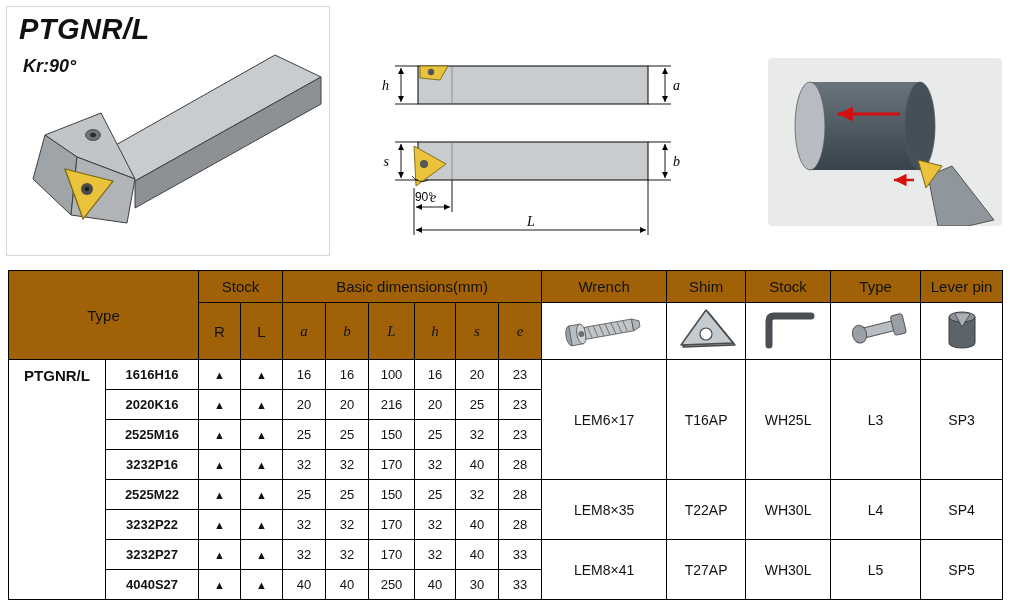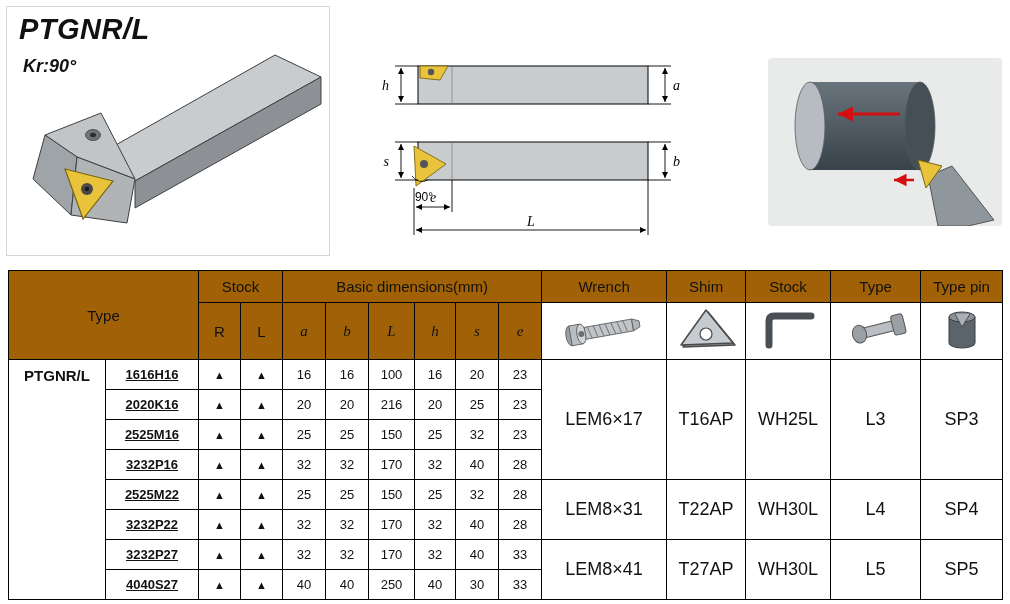--- a/index.html
+++ b/index.html
@@ -27,24 +27,24 @@
   table.spec { border-collapse: collapse; table-layout: fixed; width: 994px;
     margin: 2px 8px 0 8px; border: 1px solid #000; }
   .spec th, .spec td { border: 1px solid #000; text-align: center; vertical-align: middle;
     font-size: 13px; font-weight: normal; overflow: hidden; }
   .spec .hdr { background: #a16207; font-size: 15px; }
   .spec .sub-dim { font-style: italic; font-family: "Liberation Serif", serif; font-size: 15px; }
   .spec tr.r1 { height: 32px; }
   .spec tr.r2 { height: 57px; }
   .spec tr.data { height: 30px; }
   .spec td.type-cell { vertical-align: top; padding-top: 7px; font-weight: bold; font-size: 15px; }
-  .spec td.model { font-weight: bold; text-decoration: underline; }
+  .spec td.model { font-weight: bold; }
   .spec td.tri { font-size: 11px; }
   .spec td.icon-cell { background: #fff; }
-  .spec td.acc { font-size: 18px; }
+  .spec td.acc { font-size: 14px; }
   text.dim { font-style: italic; font-size: 14px; font-family: "Liberation Serif", serif; }
   text.plain { font-size: 12px; font-family: "Liberation Sans", sans-serif; }
 </style>
 </head>
 <body>
 
 <div class="top">
 
   <div class="tool-panel">
     <svg class="tool-svg" width="322" height="248" viewBox="0 0 322 248">
@@ -159,21 +159,21 @@
 
   <tbody>
       <tr class="r1">
     <th class="hdr" colspan="2" rowspan="2">Type</th>
     <th class="hdr" colspan="2">Stock</th>
     <th class="hdr" colspan="6">Basic dimensions(mm)</th>
     <th class="hdr">Wrench</th>
     <th class="hdr">Shim</th>
     <th class="hdr">Stock</th>
     <th class="hdr">Type</th>
-    <th class="hdr">Type pin</th>
+    <th class="hdr">Lever pin</th>
   </tr>
 
   <tr class="r2">
     <th class="hdr">R</th>
     <th class="hdr">L</th>
     <th class="hdr sub-dim">a</th>
     <th class="hdr sub-dim">b</th>
     <th class="hdr sub-dim">L</th>
     <th class="hdr sub-dim">h</th>
     <th class="hdr sub-dim">s</th>
@@ -278,21 +278,21 @@
   <tr class="data">
     <td class="model">2525M22</td>
     <td class="tri">▲</td>
     <td class="tri">▲</td>
     <td>25</td>
     <td>25</td>
     <td>150</td>
     <td>25</td>
     <td>32</td>
     <td>28</td>
-    <td class="acc" rowspan="2">LEM8×31</td>
+    <td class="acc" rowspan="2">LEM8×35</td>
     <td class="acc" rowspan="2">T22AP</td>
     <td class="acc" rowspan="2">WH30L</td>
     <td class="acc" rowspan="2">L4</td>
     <td class="acc" rowspan="2">SP4</td>
   </tr>
 
   <tr class="data">
     <td class="model">3232P22</td>
     <td class="tri">▲</td>
     <td class="tri">▲</td>

